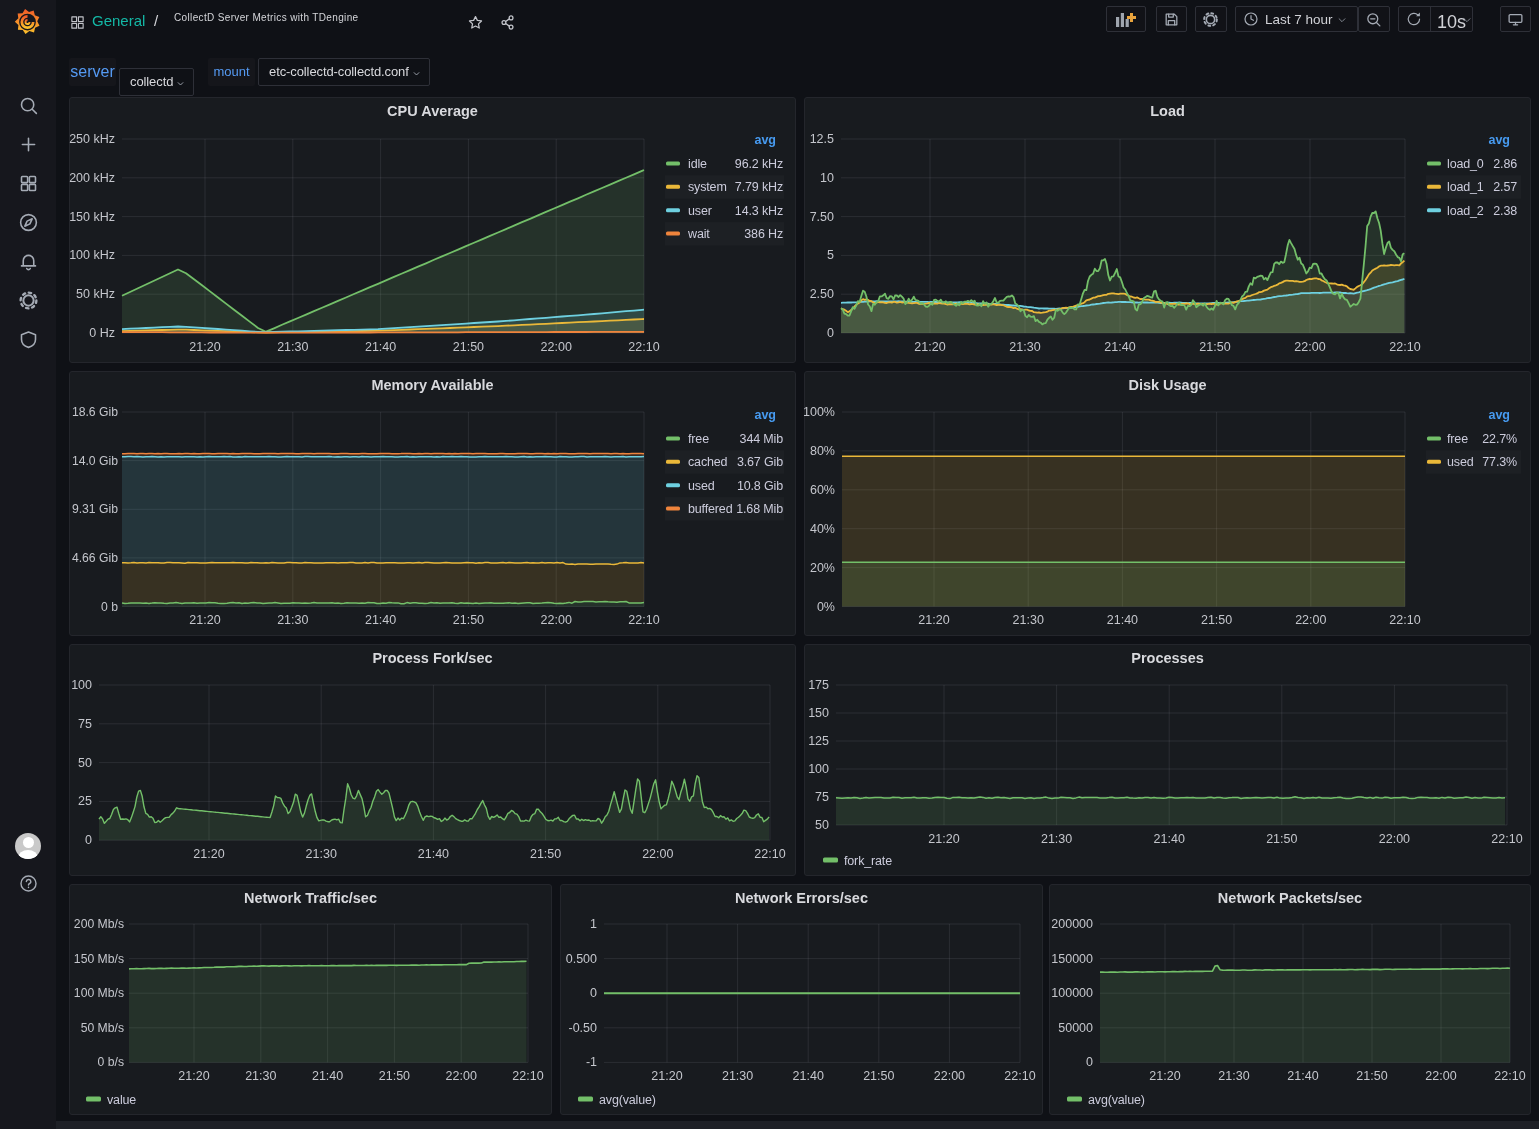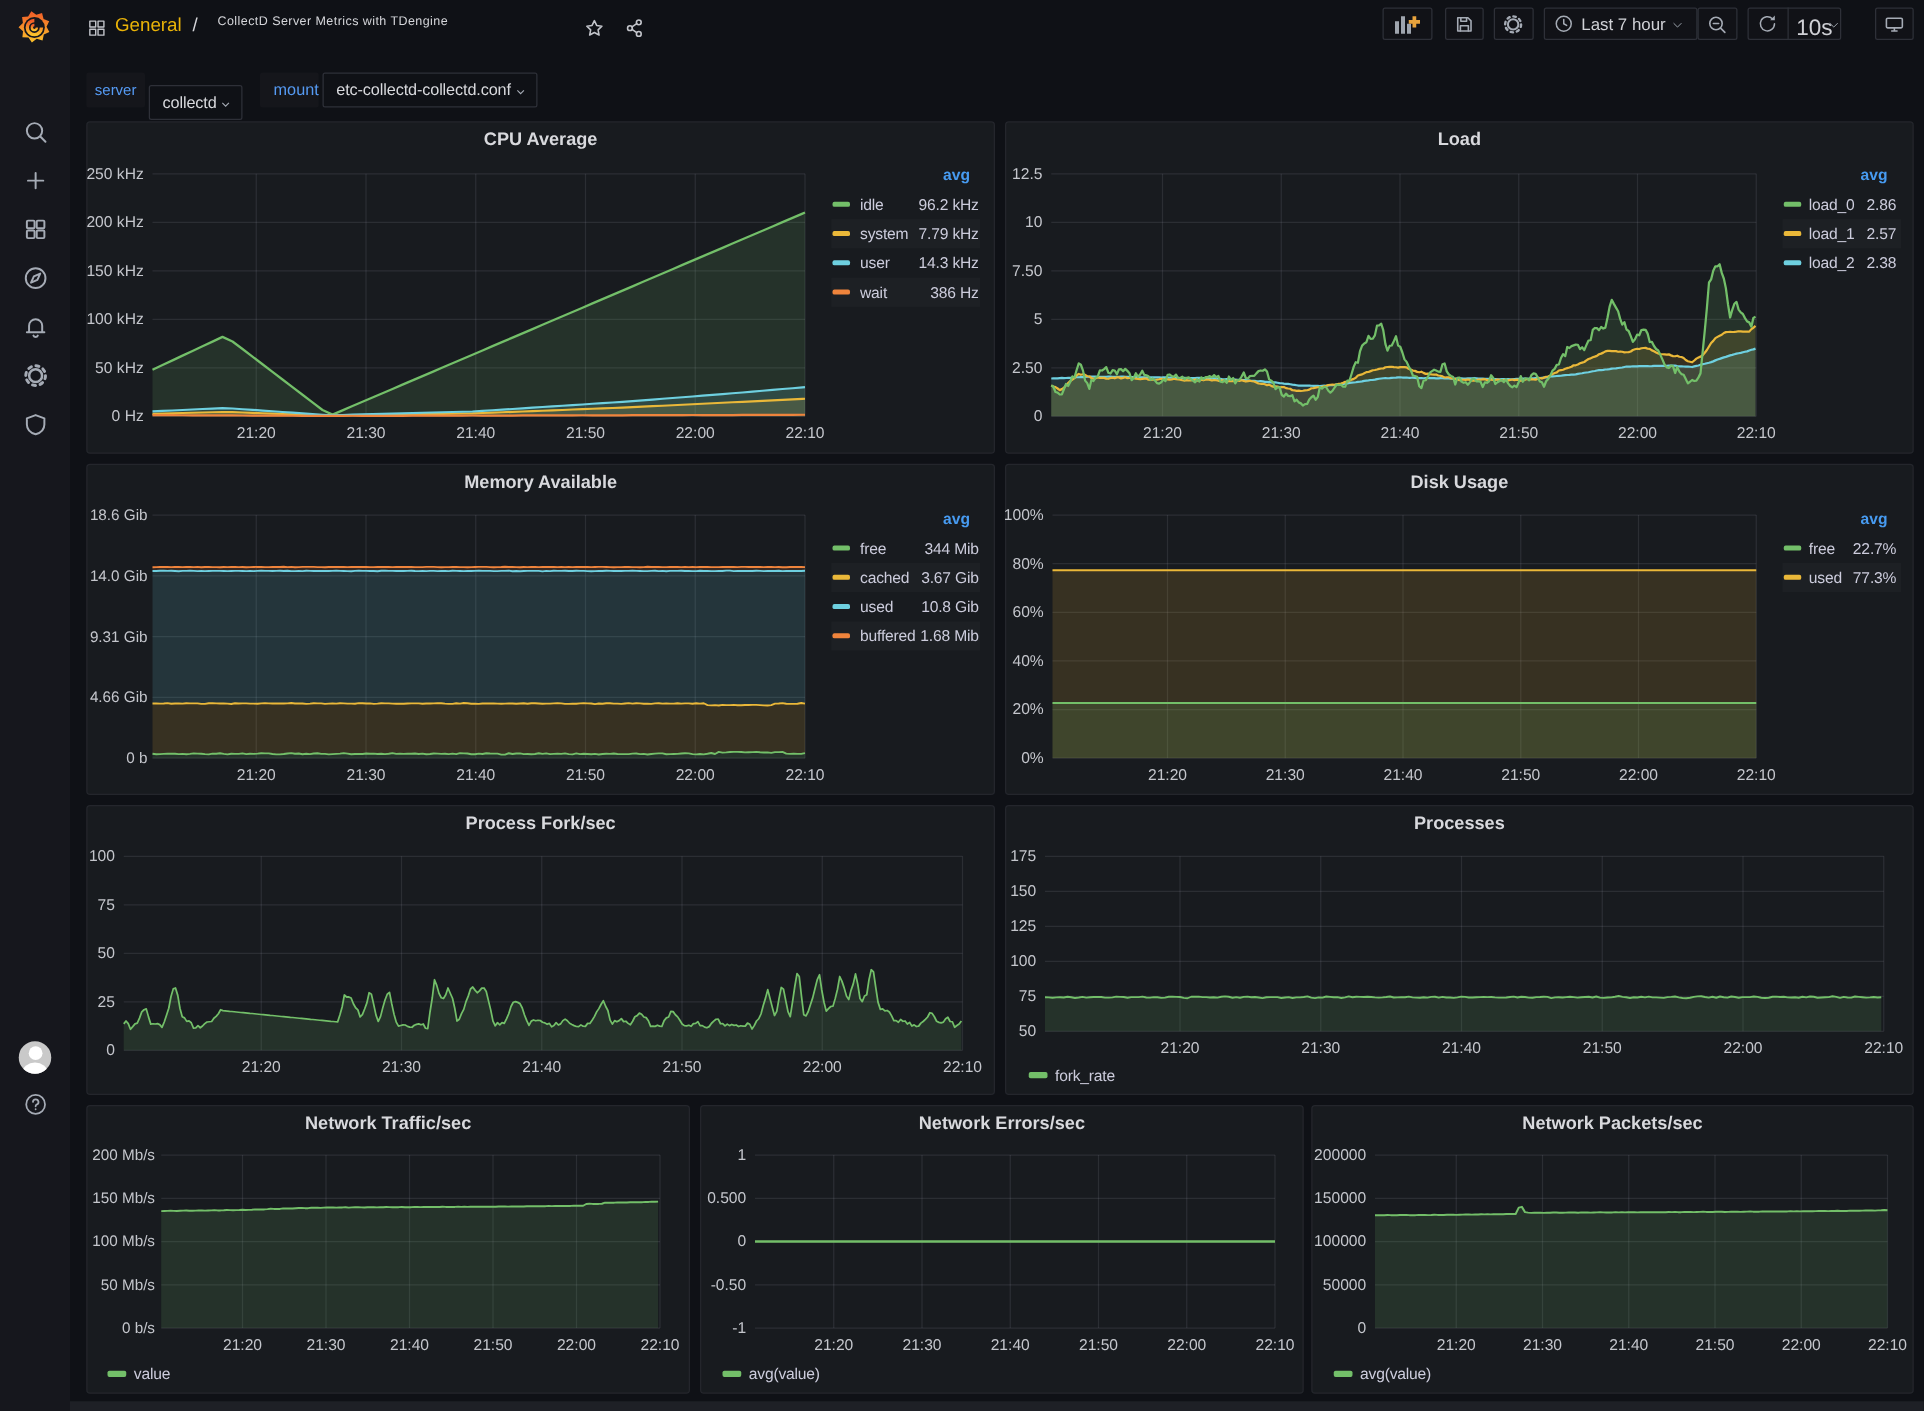--- a/index.html
+++ b/index.html
@@ -399,21 +399,21 @@
     <circle cx="12" cy="12" r="9.5"></circle>
     <path d="M9.3 9.5 a2.8 2.8 0 1 1 3.7 2.8 c-.8.3-1 .8-1 1.6"></path>
     <line x1="12" y1="16.8" x2="12" y2="17"></line>
   </svg>
 <svg style="position:absolute;left:70px;top:15px" width="15" height="15" viewBox="0 0 24 24" fill="none" stroke="#c2c4ca" stroke-width="1.8" stroke-linecap="round" stroke-linejoin="round">
     <rect x="3" y="3" width="7.5" height="7.5"></rect>
     <rect x="13.5" y="3" width="7.5" height="7.5"></rect>
     <rect x="3" y="13.5" width="7.5" height="7.5"></rect>
     <rect x="13.5" y="13.5" width="7.5" height="7.5"></rect>
   </svg>
-<div style="position:absolute;left:92px;top:12px;font-size:15px;color:#eab308">General</div>
+<div style="position:absolute;left:92px;top:12px;font-size:15px;color:#14b8a6">General</div>
 <div style="position:absolute;left:154px;top:12px;font-size:15px;color:#d5d6da">/</div>
 <div style="position:absolute;left:174px;top:12px;font-size:10px;letter-spacing:0.35px;color:#d5d6da">CollectD Server Metrics with TDengine</div>
 <svg style="position:absolute;left:467px;top:14px" width="17" height="17" viewBox="0 0 24 24" fill="none" stroke="#c2c4ca" stroke-width="1.8" stroke-linecap="round" stroke-linejoin="round">
     <path d="M12 3.6 L14.6 9 L20.5 9.8 L16.2 13.9 L17.3 19.8 L12 17 L6.7 19.8 L7.8 13.9 L3.5 9.8 L9.4 9 Z"></path>
   </svg>
 <svg style="position:absolute;left:499px;top:14px" width="17" height="17" viewBox="0 0 24 24" fill="none" stroke="#c2c4ca" stroke-width="1.8" stroke-linecap="round" stroke-linejoin="round">
     <circle cx="17" cy="5.5" r="2.7"></circle>
     <circle cx="7" cy="12" r="2.7"></circle>
     <circle cx="17" cy="18.5" r="2.7"></circle>
     <line x1="9.4" y1="10.7" x2="14.6" y2="6.9"></line>
@@ -460,20 +460,20 @@
 <div style="position:absolute;left:1437px;top:12px;font-size:18px;color:#d0d1d6">10s</div>
 <svg style="position:absolute;left:1462px;top:15px" width="10" height="10" viewBox="0 0 24 24" fill="none" stroke="#a5abb5" stroke-width="1.8" stroke-linecap="round" stroke-linejoin="round">
     <path d="M5 9 l7 7 7-7"></path>
   </svg>
 <div style="position:absolute;left:1430px;top:6px;width:1px;height:26px;background:#2e3038"></div>
 <div style="position:absolute;left:1500px;top:6px;width:31px;height:26px;background:#111217;border:1px solid #2e3038;border-radius:2px;box-sizing:border-box"></div>
 <svg style="position:absolute;left:1507px;top:11px" width="17" height="17" viewBox="0 0 24 24" fill="none" stroke="#a5abb5" stroke-width="1.8" stroke-linecap="round" stroke-linejoin="round">
     <rect x="3" y="5" width="18" height="11" rx="1.5"></rect>
     <path d="M9 19.5 h6 M12 16 v3.5"></path>
   </svg>
-<div style="position:absolute;left:69px;top:58px;width:47px;height:28px;line-height:28px;text-align:center;background:#15161b;color:#559af3;font-size:12px;border-radius:2px">server</div>
+<div style="position:absolute;left:69px;top:58px;width:47px;height:28px;line-height:28px;text-align:center;background:#15161b;color:#559af3;font-size:16px;border-radius:2px">server</div>
 <div style="position:absolute;left:119px;top:68px;width:75px;height:28px;line-height:26px;padding-left:10px;background:#0f1116;border:1px solid #2e3038;box-sizing:border-box;color:#d8d9dd;font-size:13px;letter-spacing:-0.1px;border-radius:2px">collectd<svg style="position:absolute;right:8px;top:10px" width="9" height="9" viewBox="0 0 24 24" fill="none" stroke="#a5abb5" stroke-width="2.4">
       <path d="M5 9 l7 7 7-7"></path>
     </svg></div>
-<div style="position:absolute;left:208px;top:58px;width:47px;height:28px;line-height:28px;text-align:right;background:#15161b;color:#559af3;font-size:13px;border-radius:2px">mount</div>
+<div style="position:absolute;left:208px;top:58px;width:47px;height:28px;line-height:28px;text-align:center;background:#15161b;color:#559af3;font-size:13px;border-radius:2px">mount</div>
 <div style="position:absolute;left:258px;top:58px;width:172px;height:28px;line-height:26px;padding-left:10px;background:#0f1116;border:1px solid #2e3038;box-sizing:border-box;color:#d8d9dd;font-size:13px;letter-spacing:-0.1px;border-radius:2px">etc-collectd-collectd.conf<svg style="position:absolute;right:8px;top:10px" width="9" height="9" viewBox="0 0 24 24" fill="none" stroke="#a5abb5" stroke-width="2.4">
       <path d="M5 9 l7 7 7-7"></path>
     </svg></div>
 <div style="position:absolute;left:56px;top:1121px;width:1483px;height:8px;background:#1e2026"></div>
 </body></html>

